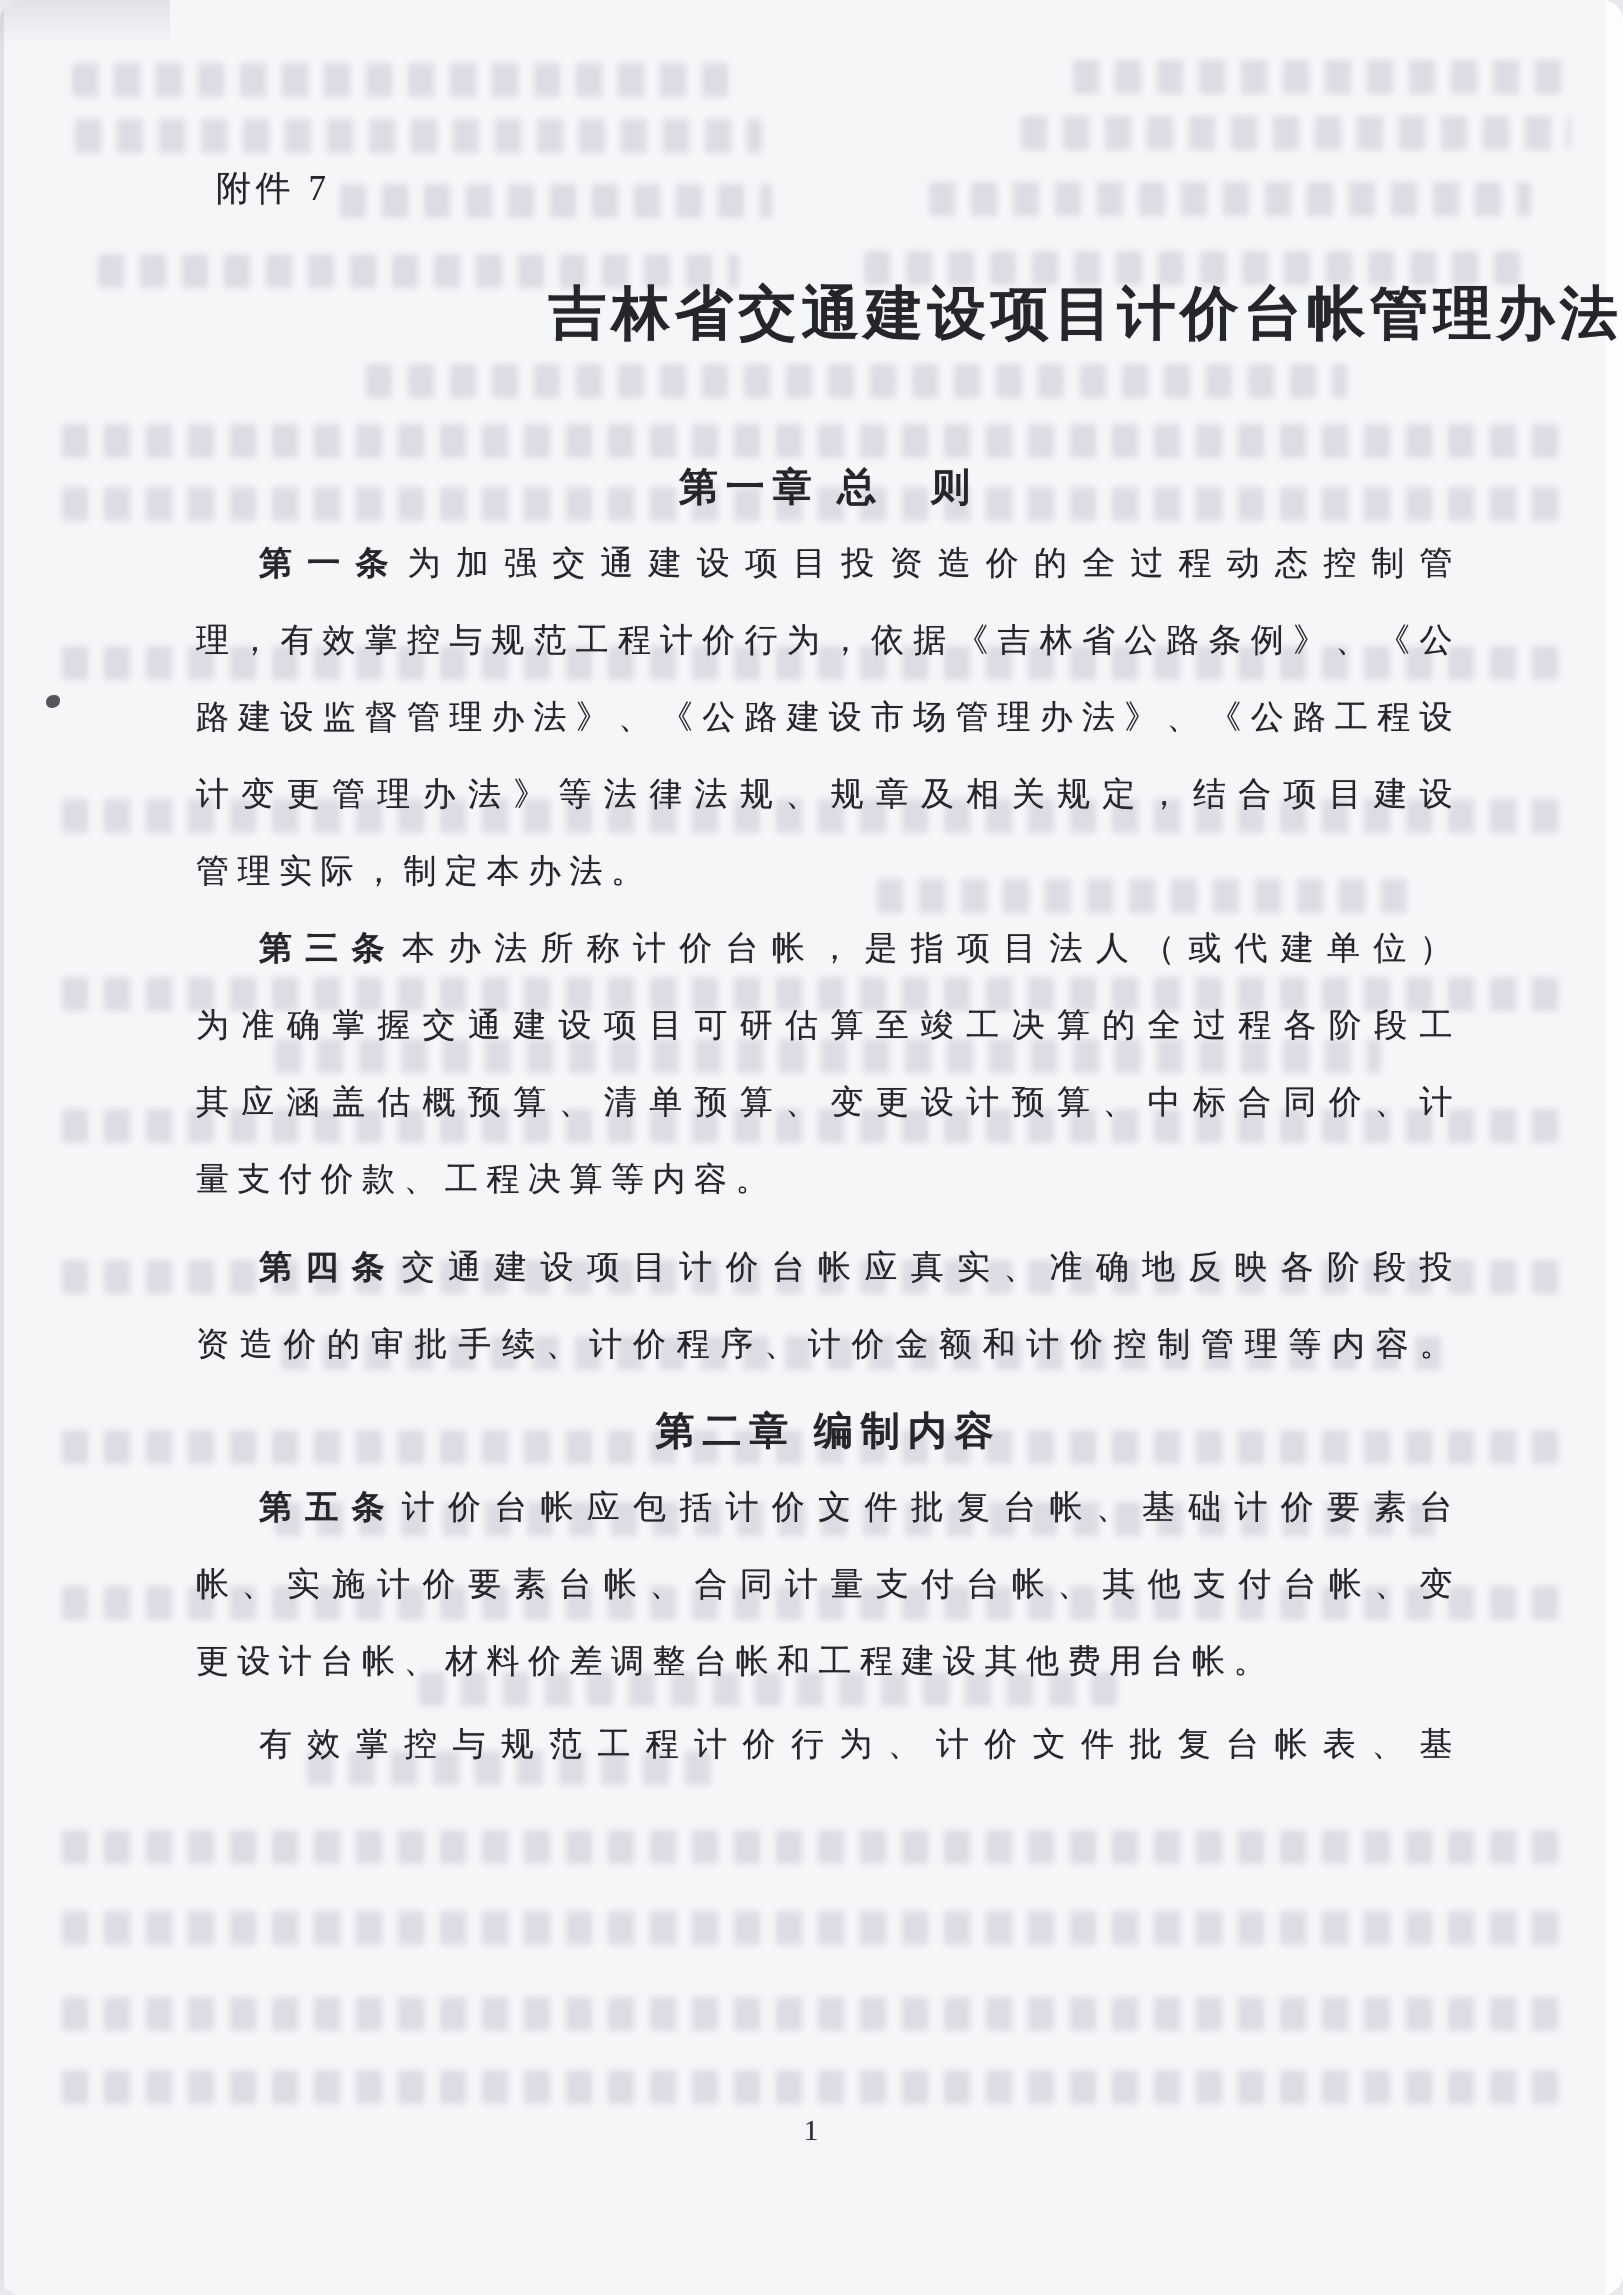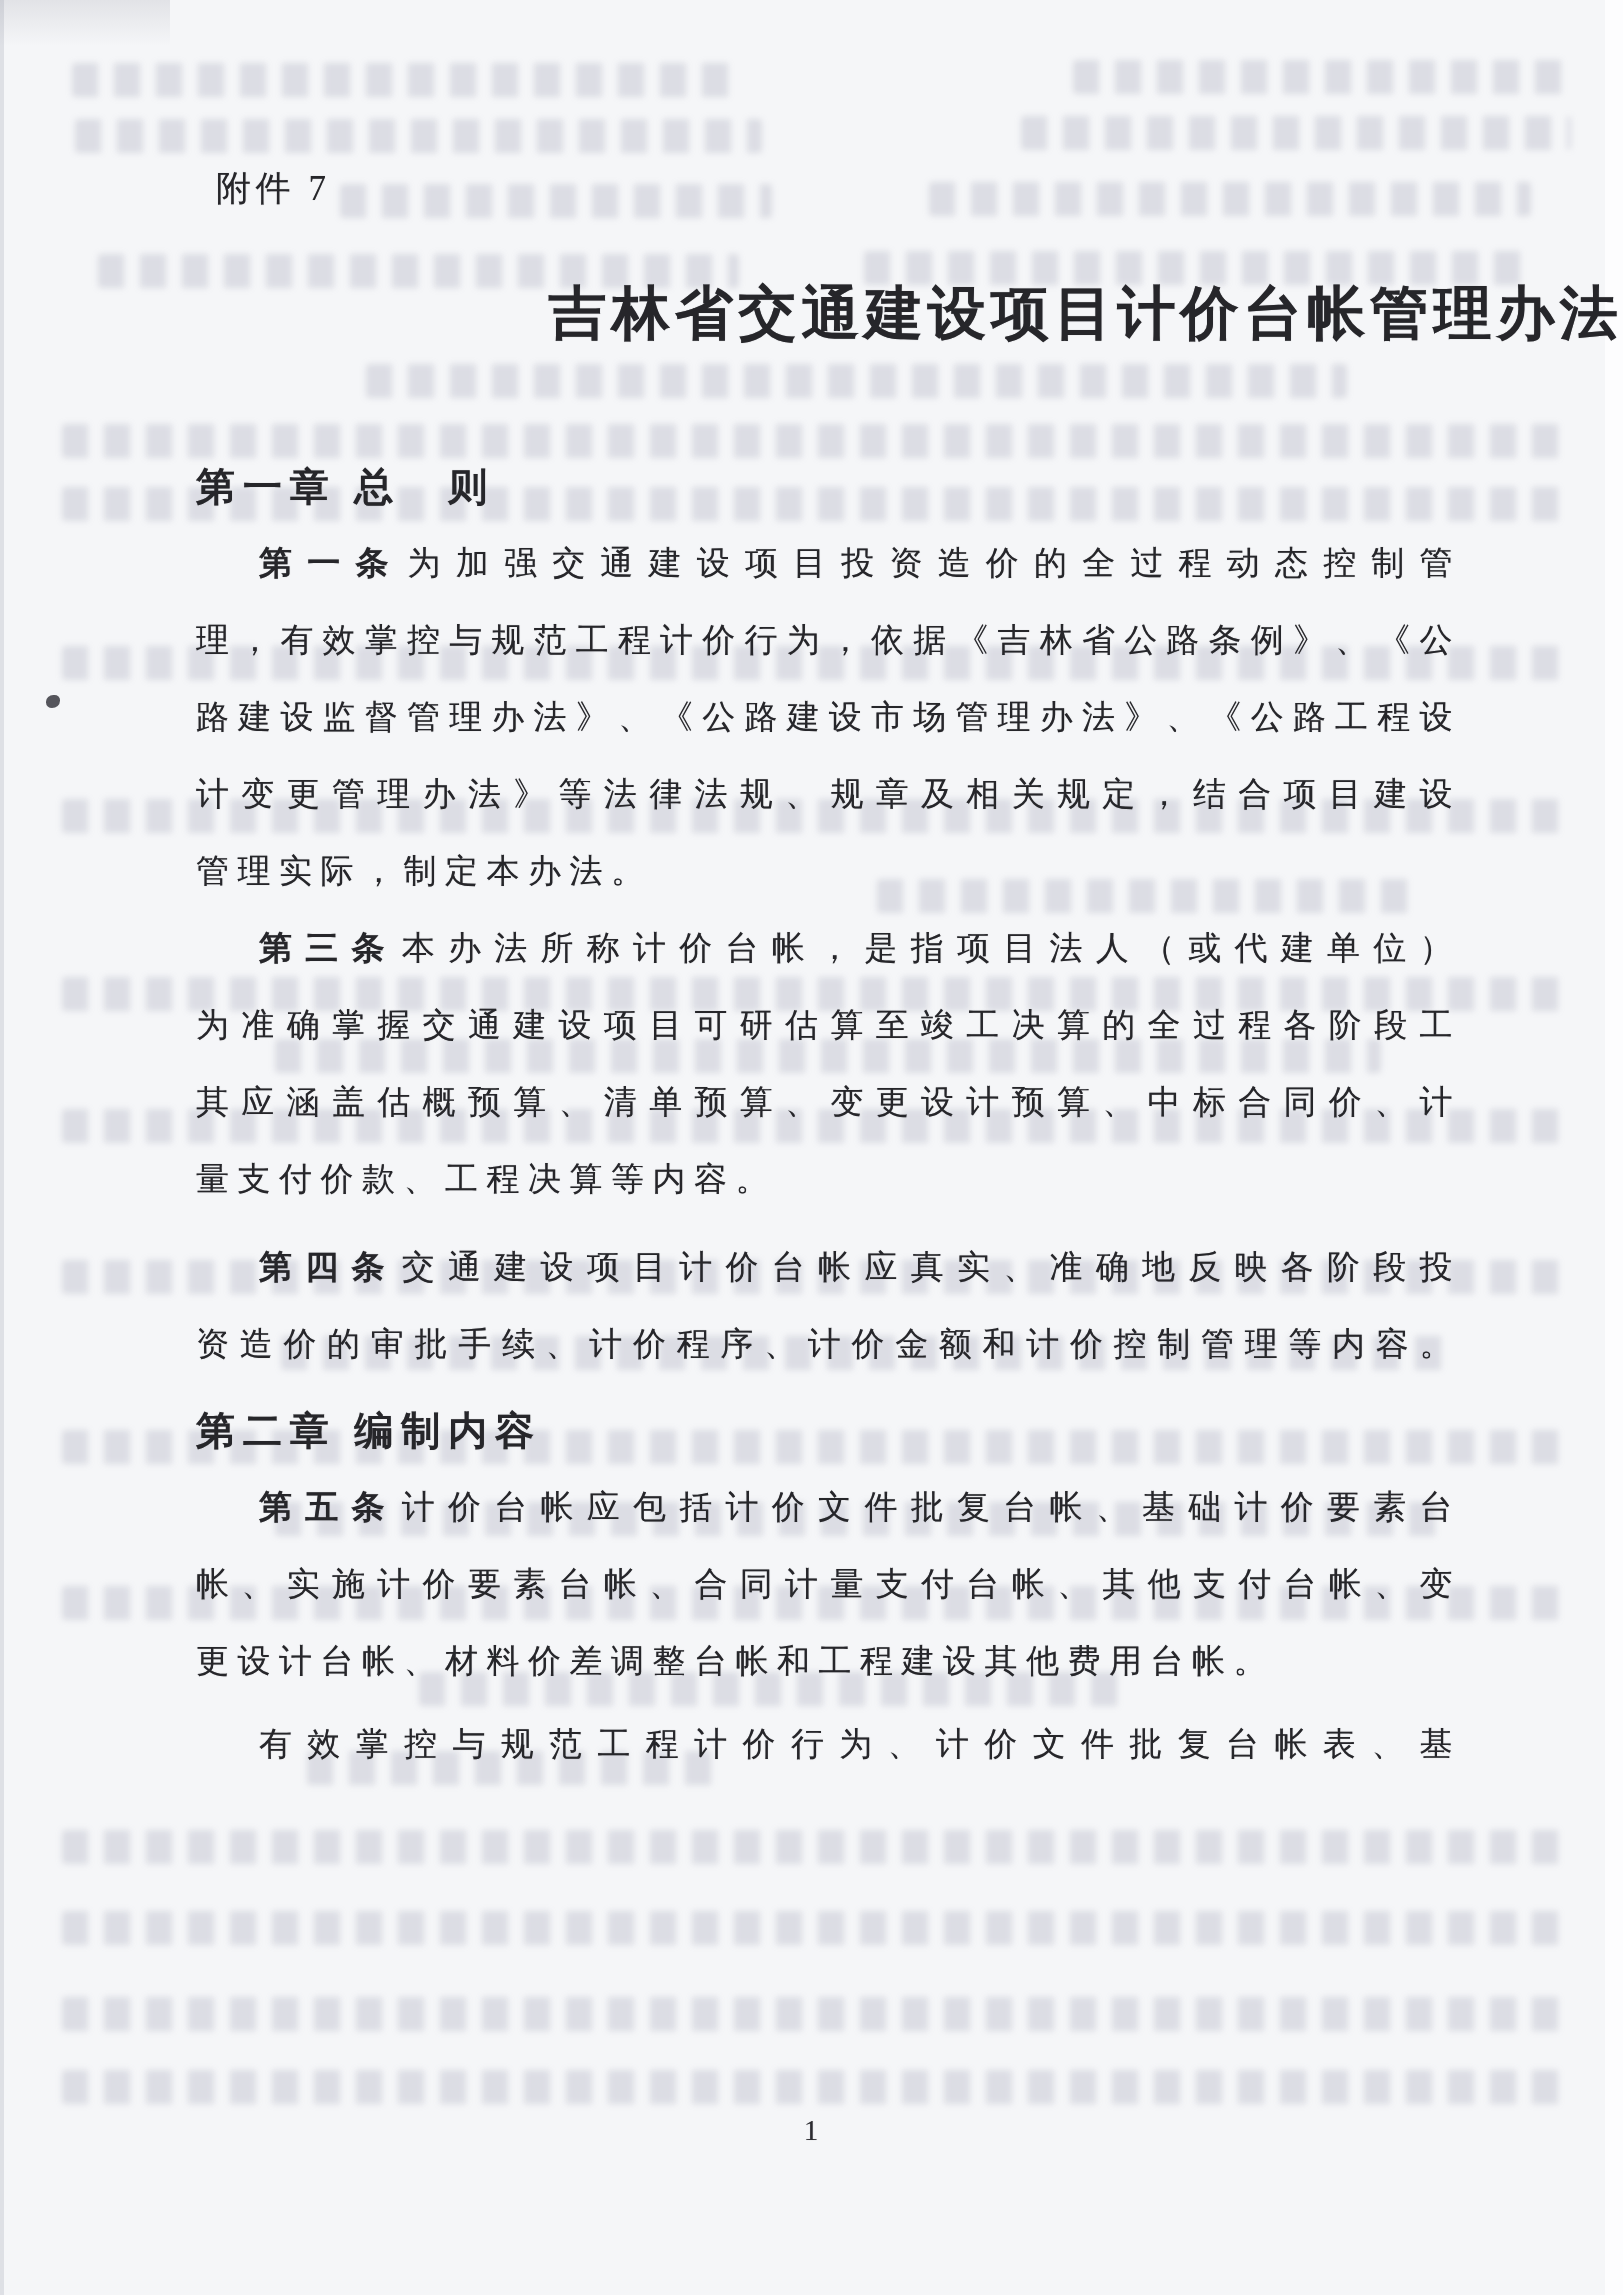--- a/index.html
+++ b/index.html
@@ -2,20 +2,21 @@
 <html style="font-size:10.5px"><head>
 <meta charset="utf-8">
 <style>
   html,body{margin:0;padding:0;}
   body{width:1623px;height:2295px;background:#e9e9ed;}
   .page{
     position:relative;width:1623px;height:2295px;overflow:hidden;
     background:#f5f6f8;
     font-family:"Liberation Serif","DejaVu Serif",serif;
     color:#26262a;
+    border-radius:21px;
   }
   .edge-right{position:absolute;right:0;top:0;width:18.3px;height:100%;background:#fdfdfe;}
   .edge-left{position:absolute;left:0;top:0;width:3.9px;height:100%;background:rgba(180,182,194,.35);}
   .corner-shade{position:absolute;left:0;top:0;width:170px;height:46px;
     background:linear-gradient(180deg,rgba(125,126,140,.16),rgba(125,126,140,0));}
   .attachment{
     position:absolute;left:216px;top:165px;
     font-size:35px;letter-spacing:4.6px;
     text-shadow:0 0 0.7px rgba(40,40,46,.5);
   }
@@ -23,21 +24,21 @@
     position:absolute;left:0;top:275px;width:100%;margin:0;
     text-align:right;font-size:58px;font-weight:700;letter-spacing:5.2px;
     text-shadow:0 0 0.7px rgba(30,30,36,.6);
   }
   .flow{
     position:absolute;left:196px;top:448px;width:1265px;
     text-shadow:0 0 0.7px rgba(40,40,46,.5);
   }
   .chapter{
     font-size:39px;font-weight:700;line-height:77px;
-    letter-spacing:7.9px;
+    text-align:center;letter-spacing:7.9px;
   }
   .para{margin:0;}
   .line{
     font-size:33px;line-height:77px;letter-spacing:8.5px;
   }
   .line.fill{text-align:justify;text-align-last:justify;}
   .line.indent{text-indent:63px;}
   .lead{font-weight:700;margin-right:4px;}
   .pagenum{
     position:absolute;left:762px;top:2114px;width:98px;

